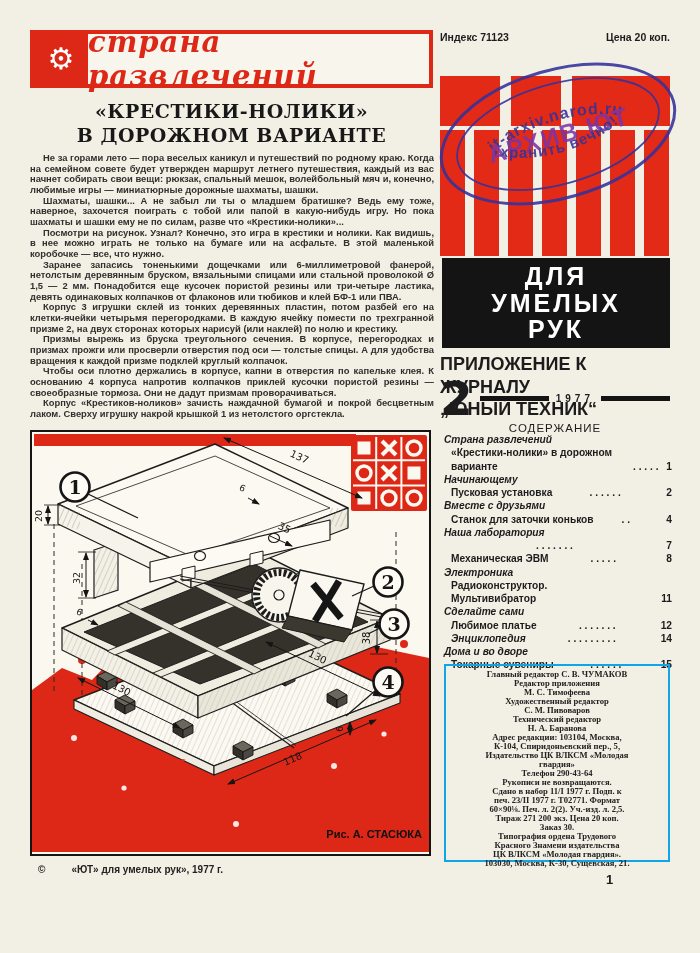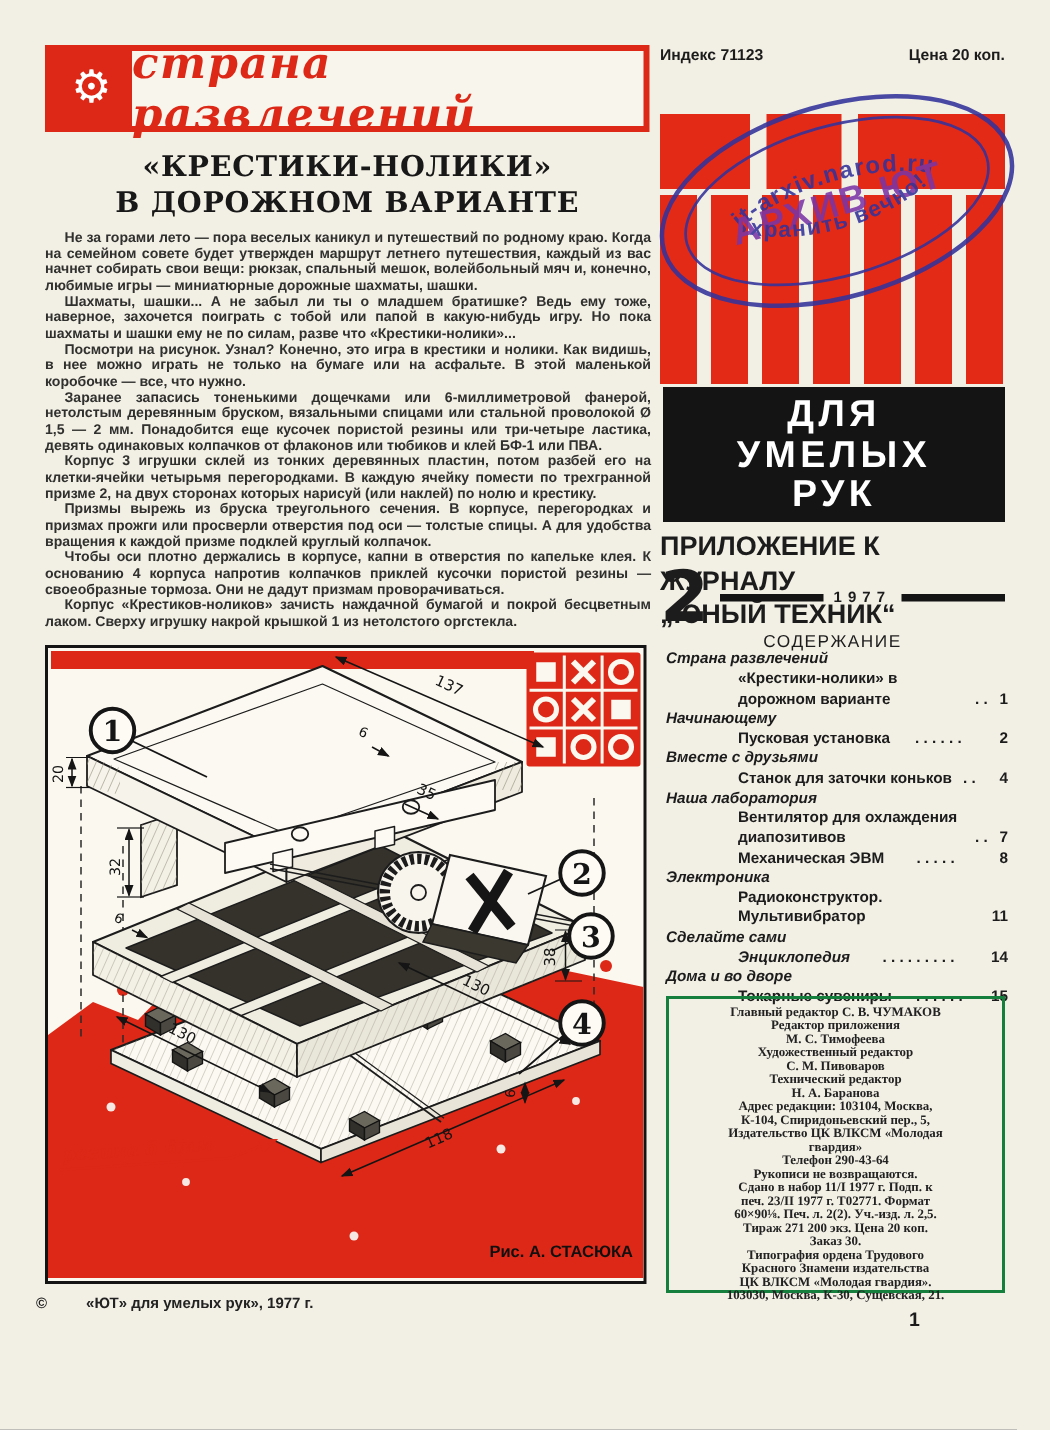--- a/index.html
+++ b/index.html
@@ -19,21 +19,21 @@
                font-family:"DejaVu Serif",serif;font-style:italic;font-weight:bold;font-size:29px;letter-spacing:1px;}
   .art-title{position:absolute;left:30px;top:100px;width:403px;text-align:center;
              font-family:"DejaVu Serif",serif;font-weight:bold;font-size:19px;line-height:1.25;letter-spacing:.5px;color:#181818;}
   .art-body{position:absolute;left:30px;top:153px;width:404px;font-size:9.4px;line-height:1.135;
             text-align:justify;font-weight:bold;color:#30302e;}
   .art-body p{margin:0;text-indent:13px;}
 
   .figure{position:absolute;left:30px;top:430px;width:401px;height:426px;border:2px solid #141414;
           background:var(--panel);box-sizing:border-box;}
   .figure svg{display:block;width:100%;height:100%;}
-  .fig-credit{position:absolute;left:24px;top:864px;font-size:10px;font-weight:bold;color:#222;}
+  .fig-credit{position:absolute;left:38px;top:864px;font-size:10px;font-weight:bold;color:#222;}
   .fig-credit .sym{margin-right:26px;}
 
   
   .mast-top{position:absolute;left:440px;top:31px;width:230px;display:flex;justify-content:space-between;
             font-size:10.5px;font-weight:bold;}
   .logo-blocks{position:absolute;left:440px;top:76px;width:230px;height:180px;}
   .lb-row{height:50px;display:flex;}
   .lb-a{width:60px;background:var(--red2);}
   .lb-b{width:50px;background:var(--red2);margin-left:11px;}
   .lb-c{flex:1;background:var(--red2);margin-left:11px;}
@@ -48,27 +48,27 @@
   .subtitle .l2{text-align:left;padding-right:10px;}
   .issue{position:absolute;left:440px;top:379px;width:230px;}
   .issue-row{display:flex;align-items:center;gap:7px;}
   .issue-num{font-size:47px;font-weight:bold;line-height:.85;font-family:"DejaVu Sans",sans-serif;}
   .issue-dash{height:5px;background:#141414;flex:1;}
   .issue-year{font-size:10px;font-weight:bold;letter-spacing:4px;}
   .contents-label{text-align:center;font-weight:normal;font-size:11.5px;letter-spacing:1px;margin-top:3px;}
 
   .toc{position:absolute;left:444px;top:433px;width:228px;font-size:10.2px;line-height:1.3;}
   .toc-sec{font-style:italic;font-weight:bold;}
-  .toc-row{display:flex;align-items:flex-end;font-weight:bold;padding-left:7px;margin-left:41px;}
+  .toc-row{display:flex;align-items:flex-end;font-weight:bold;padding-left:7px;}
   .toc-row .t{max-width:182px;}
   .toc-row .dots{flex:1;overflow:hidden;white-space:nowrap;text-align:center;min-width:8px;}
   .toc-row .pg{text-align:right;min-width:14px;}
   .toc-row.it .t{font-style:italic;}
 
-  .edit-box{position:absolute;left:444px;top:664px;width:226px;height:198px;border:2px solid #15803d;
+  .edit-box{position:absolute;left:444px;top:664px;width:226px;height:198px;border:2px solid #0ea5e9;
             box-sizing:border-box;padding:4px 5px;font-size:8.6px;line-height:1.05;font-weight:bold;
             text-align:center;font-family:"Liberation Serif",serif;color:#222;}
   .page-num{position:absolute;left:606px;top:872px;font-size:13px;font-weight:bold;}
 </style>
 </head>
 <body>
 
 <div class="page">
 
   <div class="banner">
@@ -368,36 +368,40 @@
         <span class="pg">2</span>
       </div>
     <div class="toc-sec">Вместе с друзьями</div>
     <div class="toc-row">
         <span class="t">Станок для заточки коньков</span>
         <span class="dots">. .</span>
         <span class="pg">4</span>
       </div>
     <div class="toc-sec">Наша лаборатория</div>
     <div class="toc-row">
-        <span class="t">Вентилятор для охлаждения диапозитивов</span>
         <span class="dots">. . . . . . .</span>
         <span class="pg">7</span>
       </div>
     <div class="toc-row">
         <span class="t">Механическая ЭВМ</span>
         <span class="dots">. . . . .</span>
         <span class="pg">8</span>
       </div>
     <div class="toc-sec">Электроника</div>
     <div class="toc-row">
         <span class="t">Радиоконструктор. Мультивибратор</span>
         <span class="dots"></span>
         <span class="pg">11</span>
       </div>
     <div class="toc-sec">Сделайте сами</div>
+    <div class="toc-row">
+        <span class="t">Любимое платье</span>
+        <span class="dots">. . . . . . .</span>
+        <span class="pg">12</span>
+      </div>
     <div class="toc-row it">
         <span class="t">Энциклопедия</span>
         <span class="dots">. . . . . . . . .</span>
         <span class="pg">14</span>
       </div>
     <div class="toc-sec">Дома и во дворе</div>
     <div class="toc-row">
         <span class="t">Токарные сувениры</span>
         <span class="dots">. . . . . .</span>
         <span class="pg">15</span>

